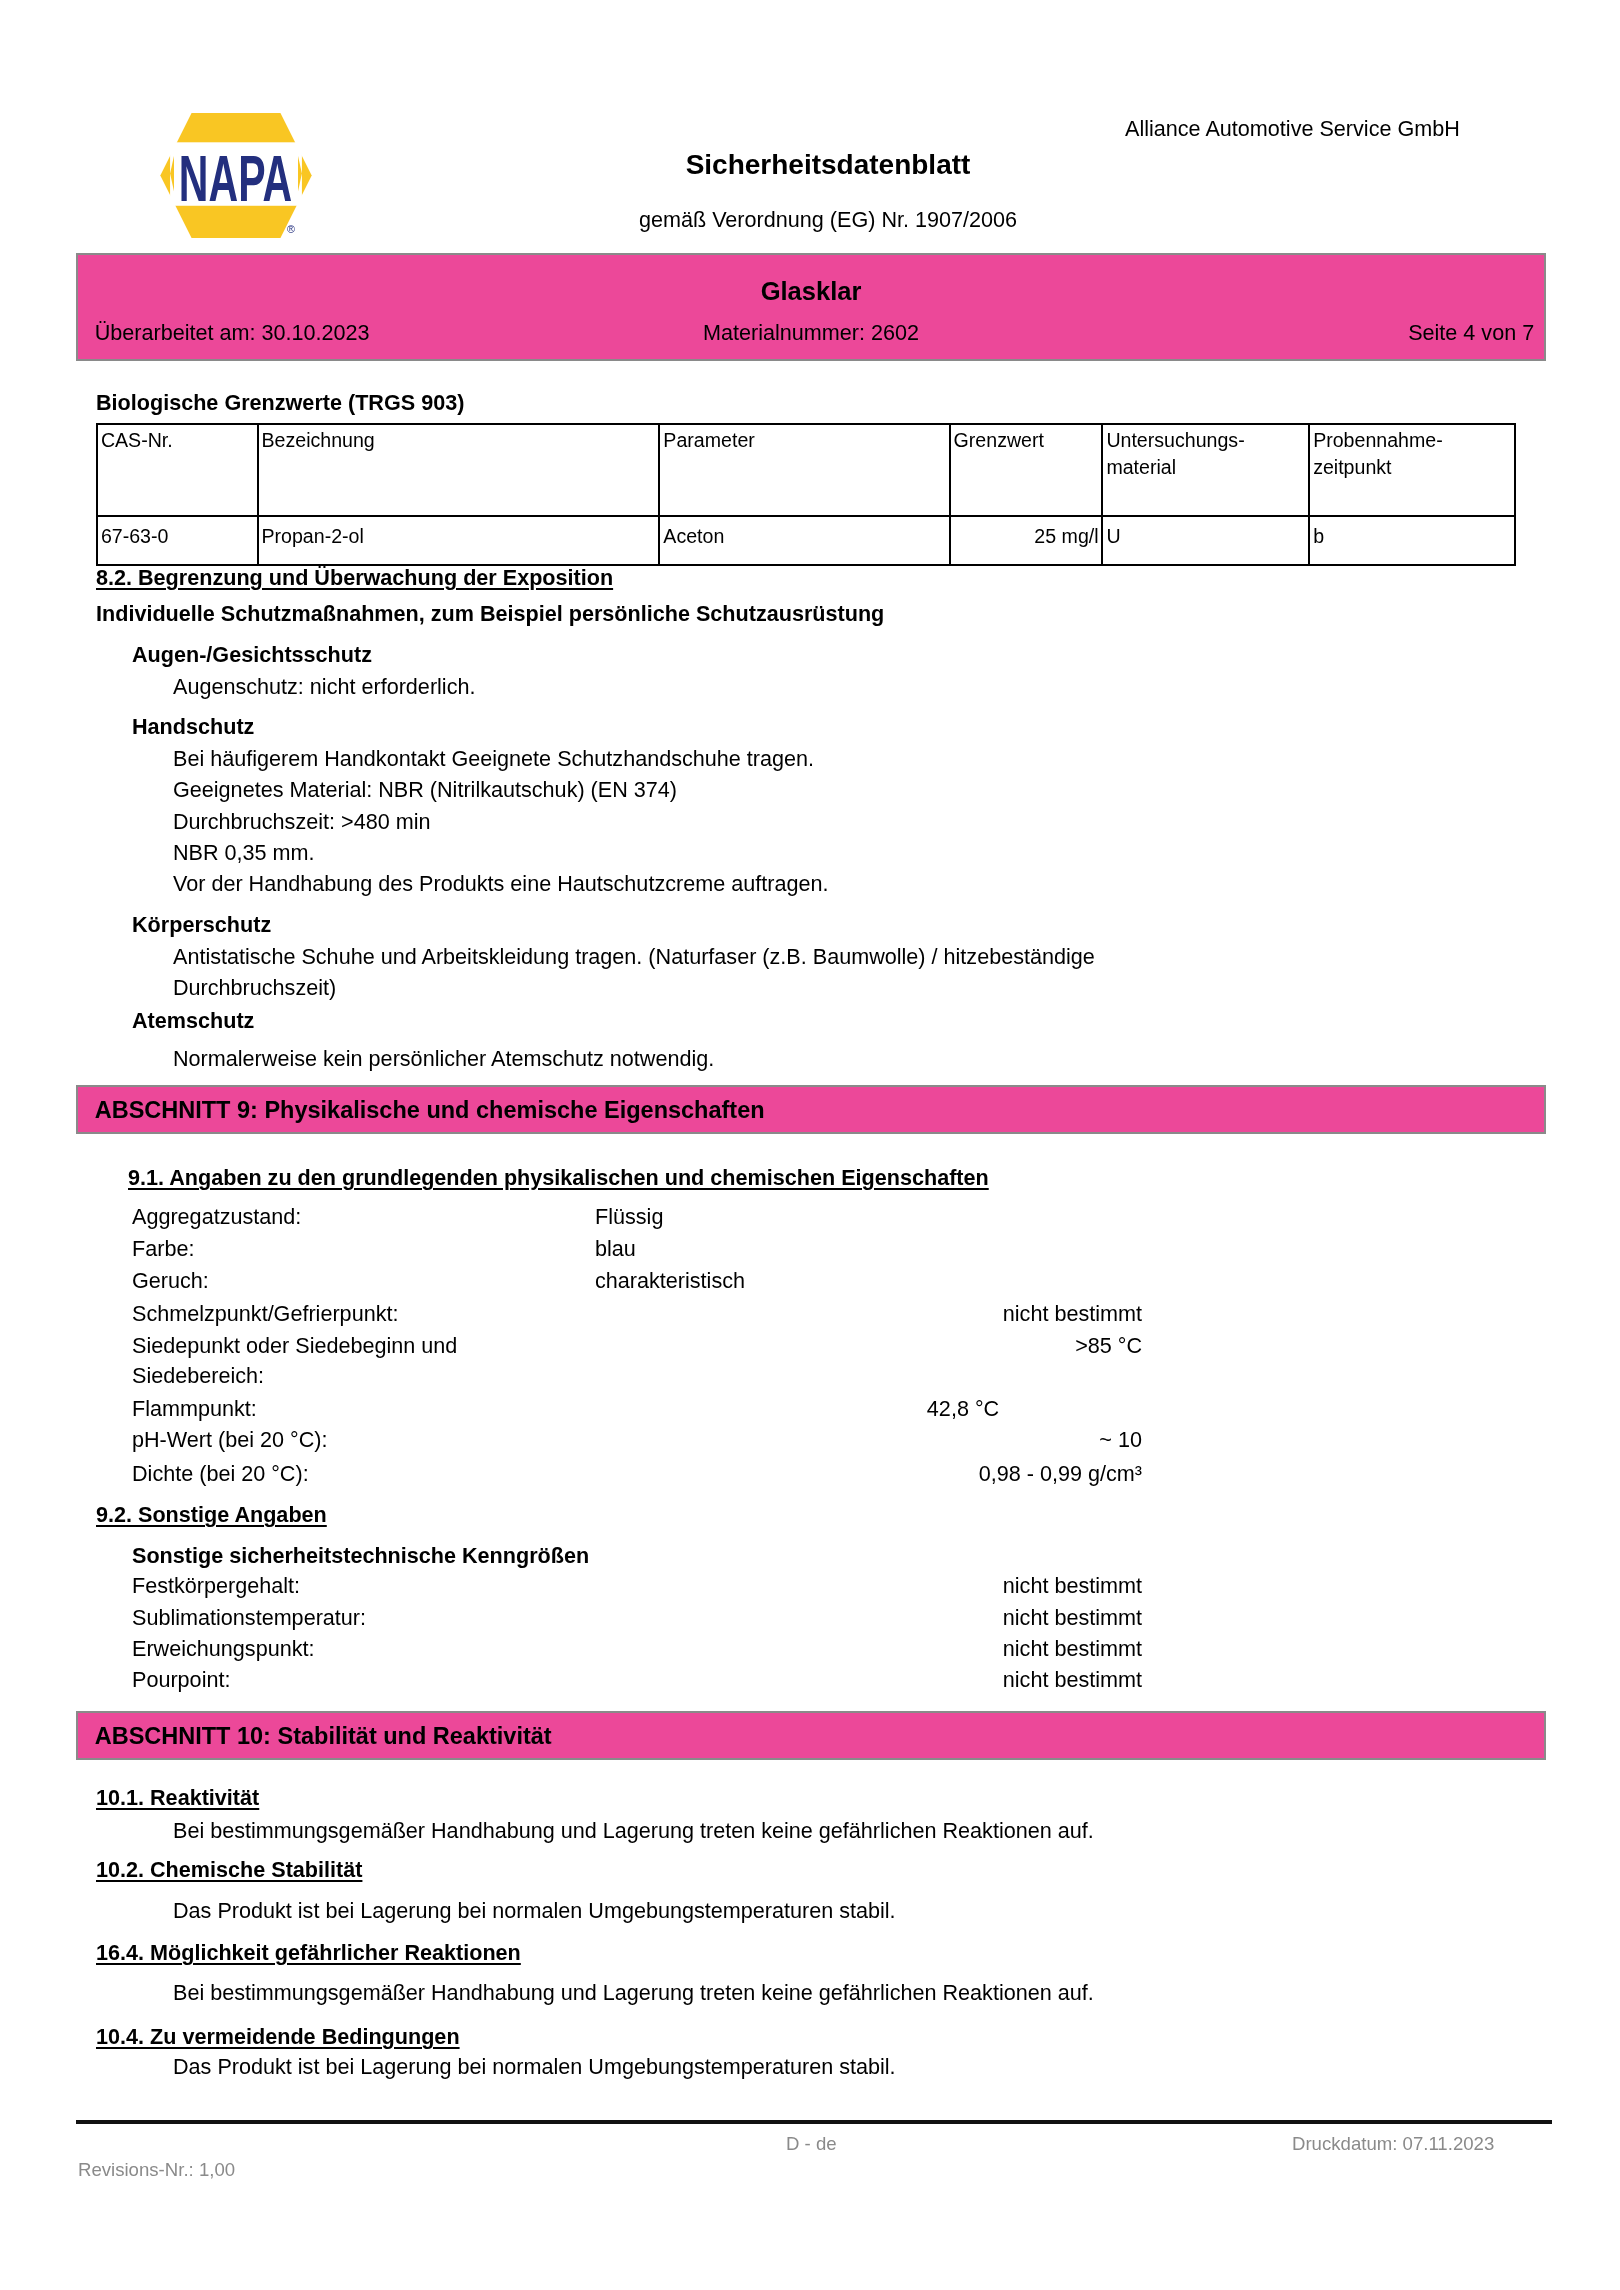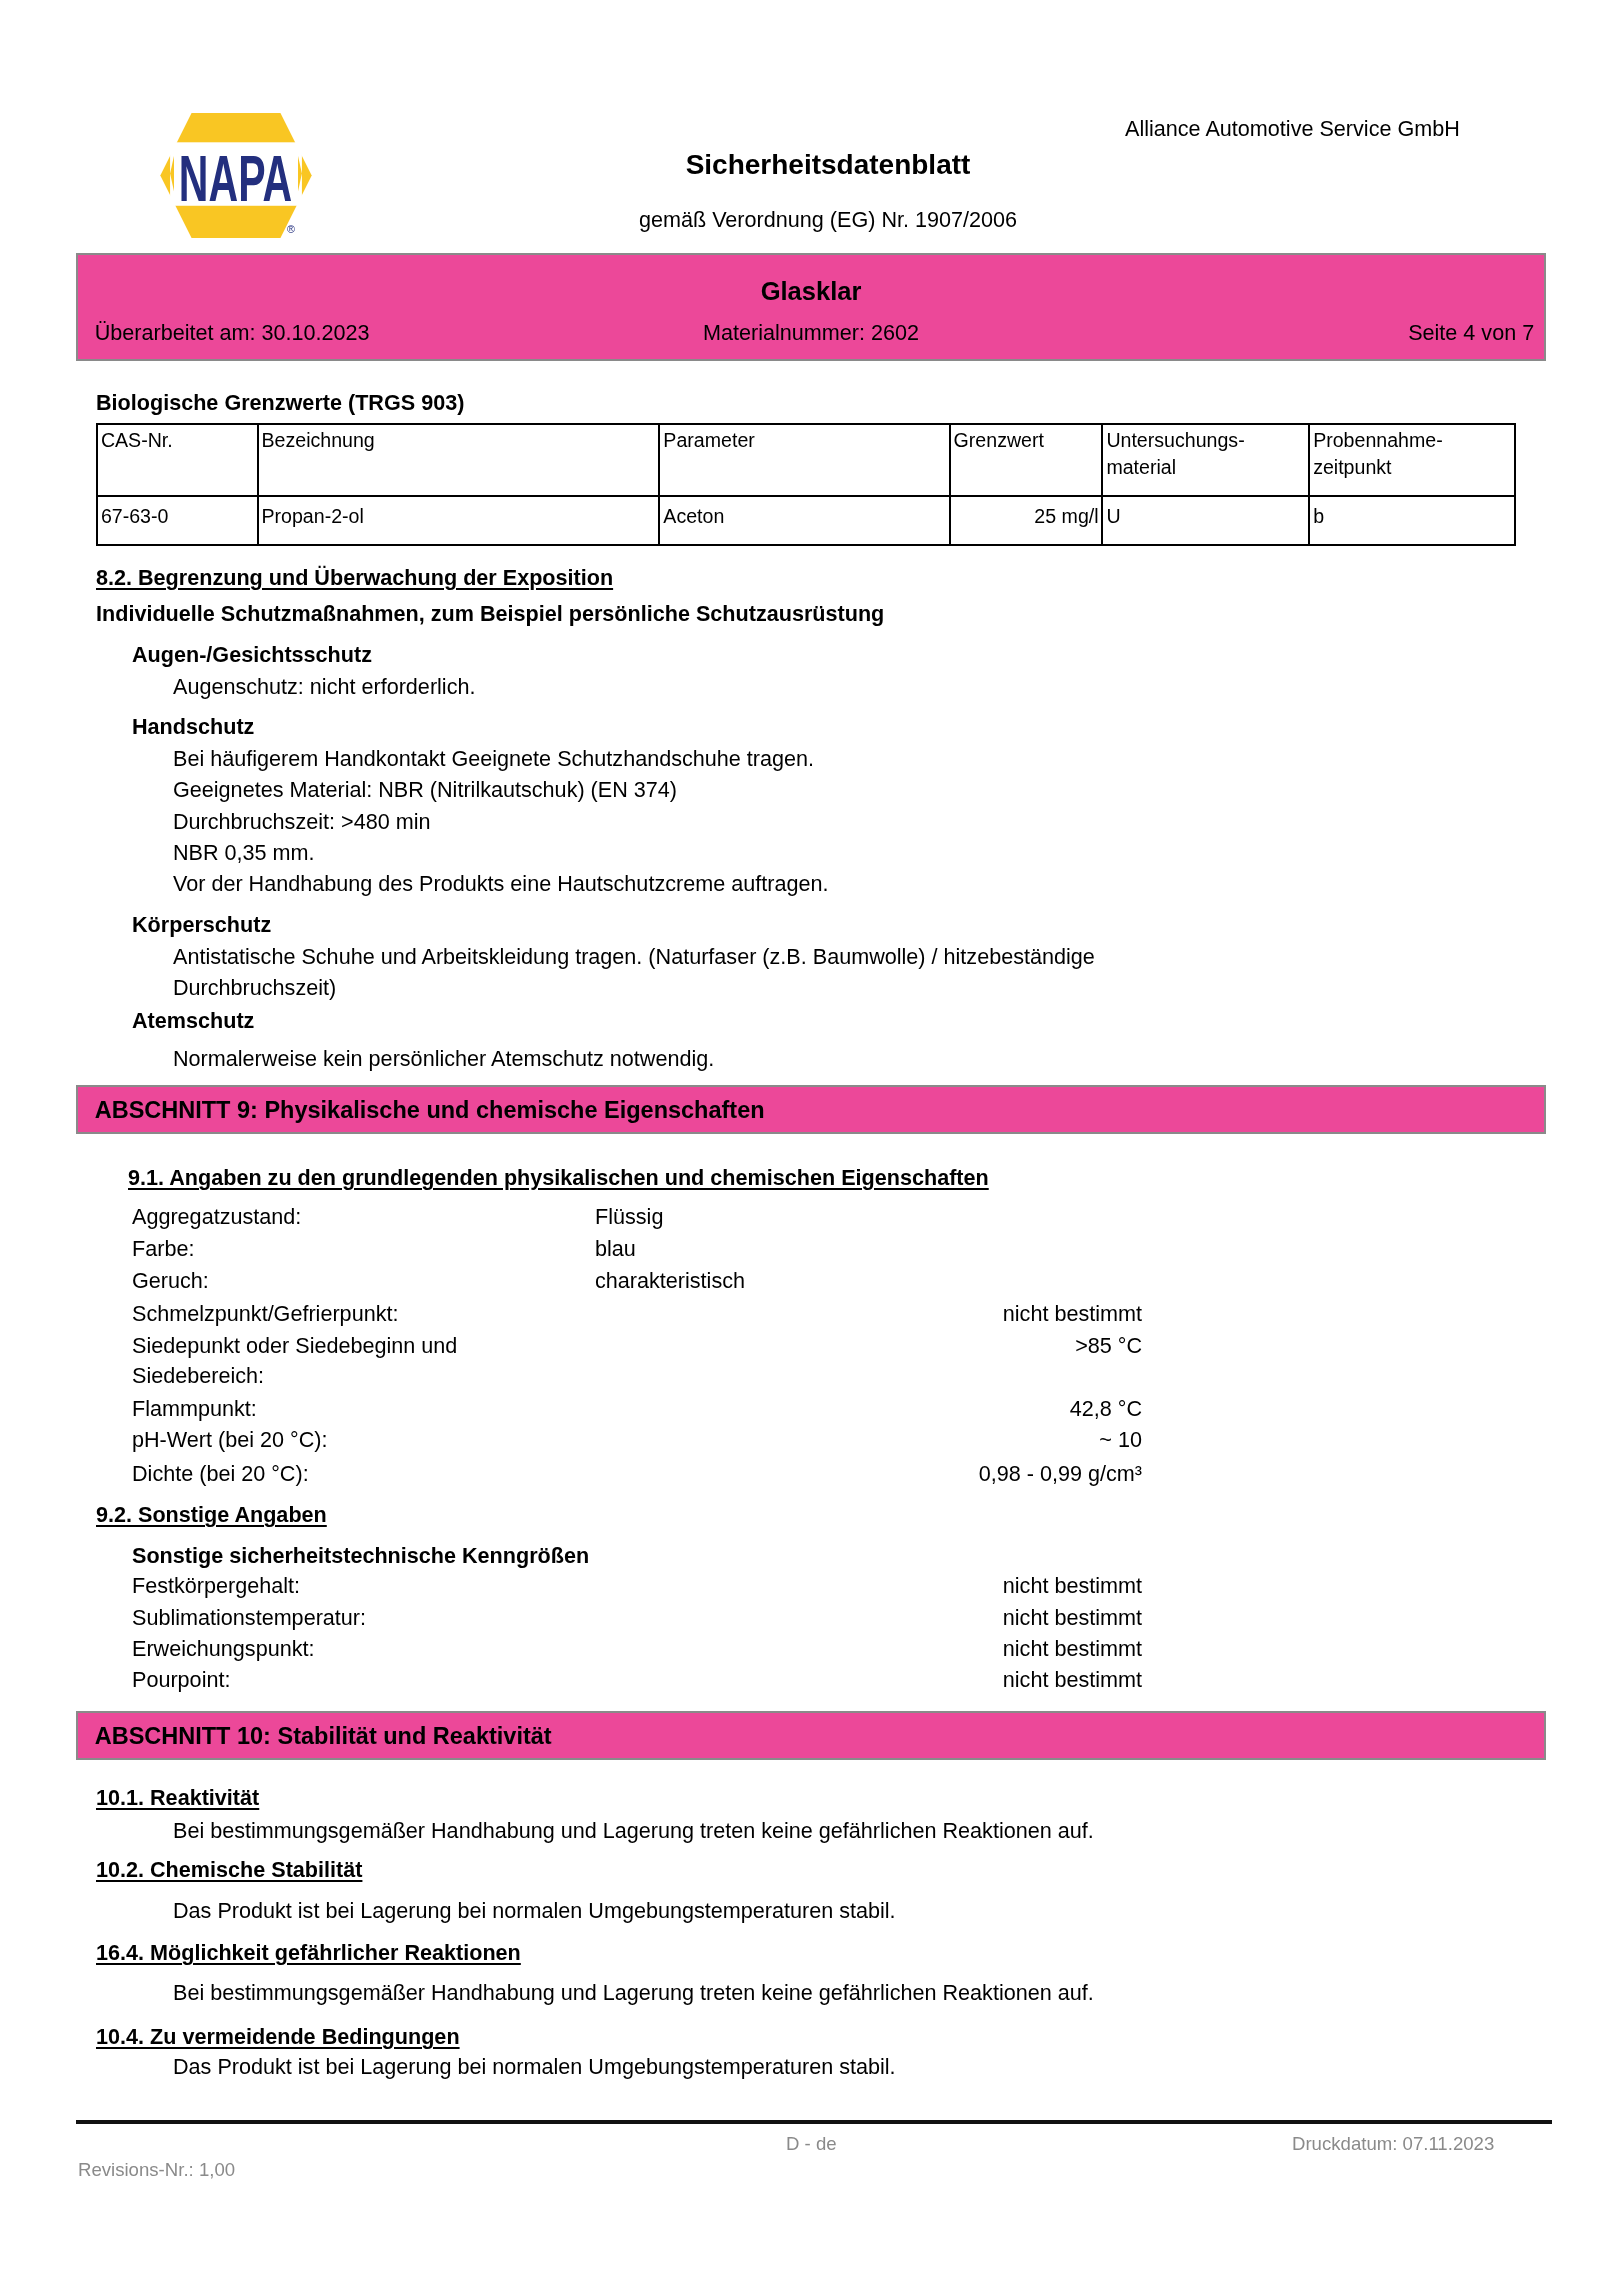--- a/index.html
+++ b/index.html
@@ -37,21 +37,21 @@
 
   
   #bio-title { left: 96px; top: 390px; font-size: 21.6px; font-weight: bold; }
   table#bio {
     position: absolute; left: 96px; top: 423px; width: 1420px;
     border-collapse: collapse; font-size: 19.6px; line-height: 27.4px;
   }
   table#bio td {
     border: 2.9px solid #000; vertical-align: top; padding: 2px 2.9px; box-sizing: border-box;
   }
-  table#bio tr.hdr td { height: 72px; }
+  table#bio tr.hdr td { height: 92px; }
   table#bio tr.row td { height: 49px; padding-top: 5.9px; }
   table#bio td.num { text-align: right; }
 
   .ind1 { left: 132px; }
   .ind2 { left: 173px; }
   .lx { left: 96px; }
   .prop-label { left: 132px; }
   .prop-mid { left: 595px; }
   .prop-right { left: 784px; width: 358px; text-align: right; }
 
@@ -161,21 +161,21 @@
 
   <div class="abs t prop-label" style="top:1301px;">Schmelzpunkt/Gefrierpunkt:</div>
   <div class="abs t prop-right" style="top:1301px;">nicht bestimmt</div>
 
   <div class="abs t prop-label" style="top:1333px;">Siedepunkt oder Siedebeginn und</div>
   <div class="abs t prop-right" style="top:1333px;">&gt;85 °C</div>
 
   <div class="abs t prop-label" style="top:1363px;">Siedebereich:</div>
 
   <div class="abs t prop-label" style="top:1396px;">Flammpunkt:</div>
-  <div class="abs t prop-right" style="top:1396px;">42,8 °C</div>
+  <div class="abs t prop-right" style="top:1396px;text-align:center;">42,8 °C</div>
 
   <div class="abs t prop-label" style="top:1427px;">pH-Wert (bei 20 °C):</div>
   <div class="abs t prop-right" style="top:1427px;">~ 10</div>
 
   <div class="abs t prop-label" style="top:1461px;">Dichte (bei 20 °C):</div>
   <div class="abs t prop-right" style="top:1461px;">0,98 - 0,99 g/cm³</div>
 </div>
 
 <div class="abs t b u lx" style="top:1502px;">9.2. Sonstige Angaben</div>
 <div class="abs t b prop-label" style="top:1543px;">Sonstige sicherheitstechnische Kenngrößen</div>

